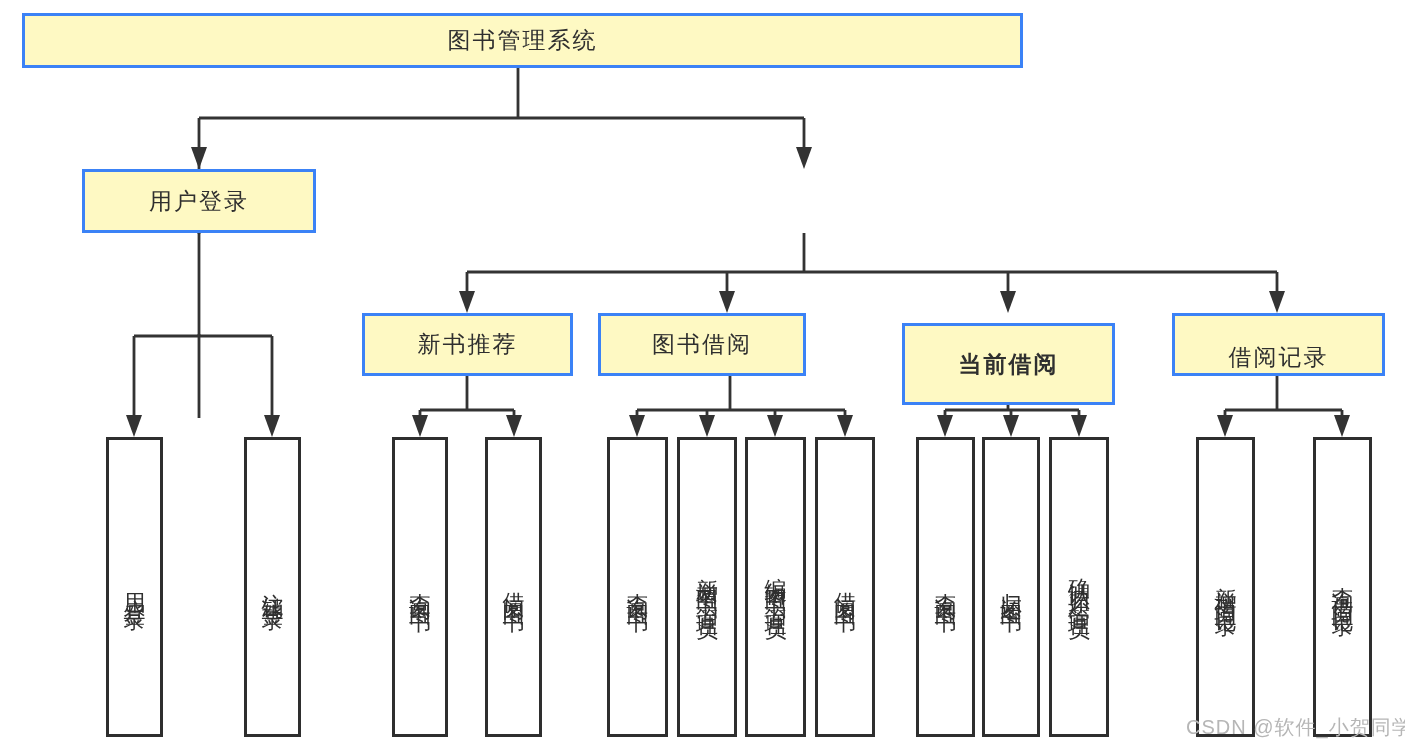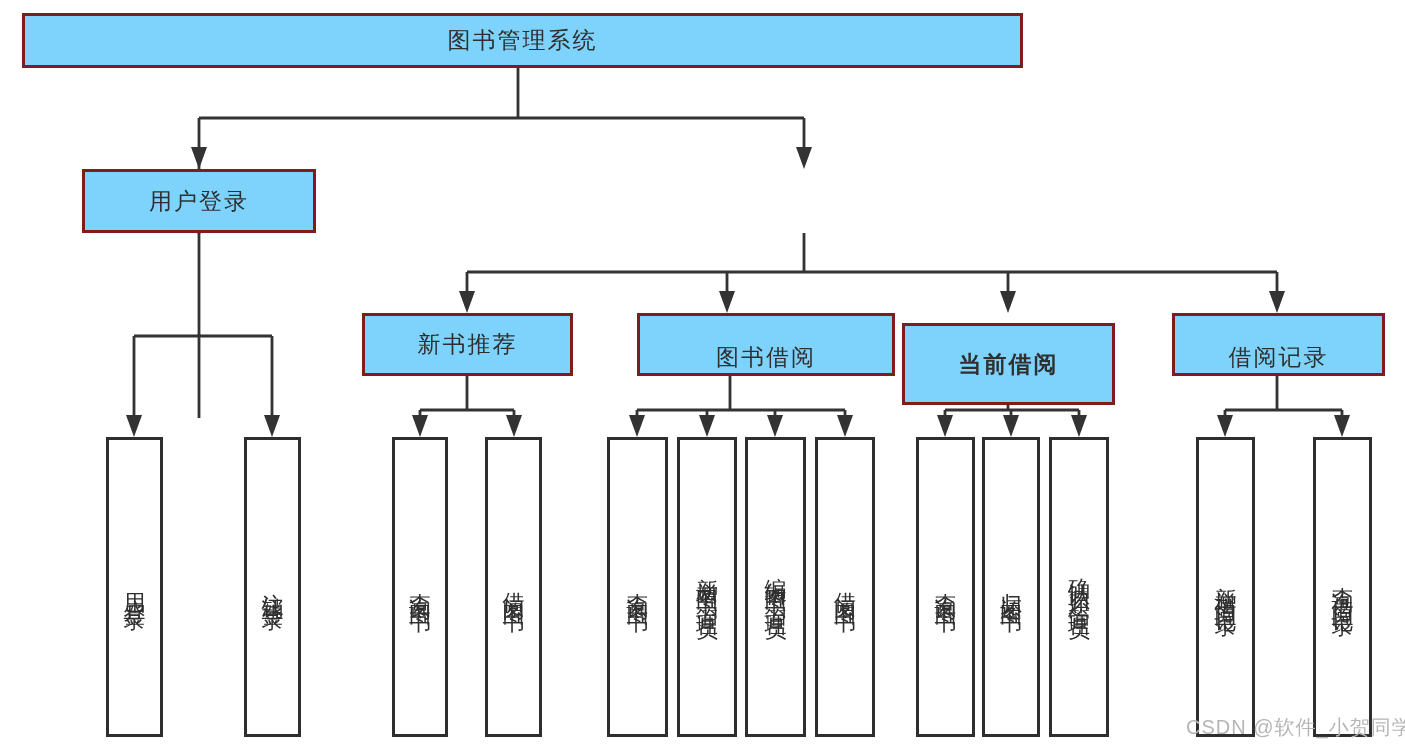--- a/index.html
+++ b/index.html
@@ -17,22 +17,22 @@
   }
   #connectors {
     position: absolute;
     left: 0;
     top: 0;
     z-index: 0;
   }
   .hnode {
     position: absolute;
     box-sizing: border-box;
-    border: 3px solid #7f1d1d;
-    background: #7dd3fc;
+    border: 3px solid #3b82f6;
+    background: #fef9c3;
     display: flex;
     align-items: center;
     justify-content: center;
     font-size: 23px;
     letter-spacing: 2px;
     color: #2f2f2f;
     z-index: 1;
   }
   .leaf {
     position: absolute;
@@ -111,21 +111,21 @@
     <span>图书管理系统</span>
   </div>
 
   <div class="hnode" style="left:82px; top:169px; width:234px; height:64px;">
     <span>用户登录</span>
   </div>
 
   <div class="hnode" style="left:362px; top:313px; width:211px; height:63px;">
     <span>新书推荐</span>
   </div>
-  <div class="hnode" style="left:637px; top:313px; width:258px; height:63px;align-items:flex-end;">
+  <div class="hnode" style="left:598px; top:313px; width:208px; height:63px;">
     <span>图书借阅</span>
   </div>
   <div class="hnode" style="left:902px; top:323px; width:213px; height:82px;font-weight:bold;">
     <span>当前借阅</span>
   </div>
   <div class="hnode" style="left:1172px; top:313px; width:213px; height:63px;align-items:flex-end;">
     <span>借阅记录</span>
   </div>
 
   <div class="leaf" style="left:106px; width:57px;">

